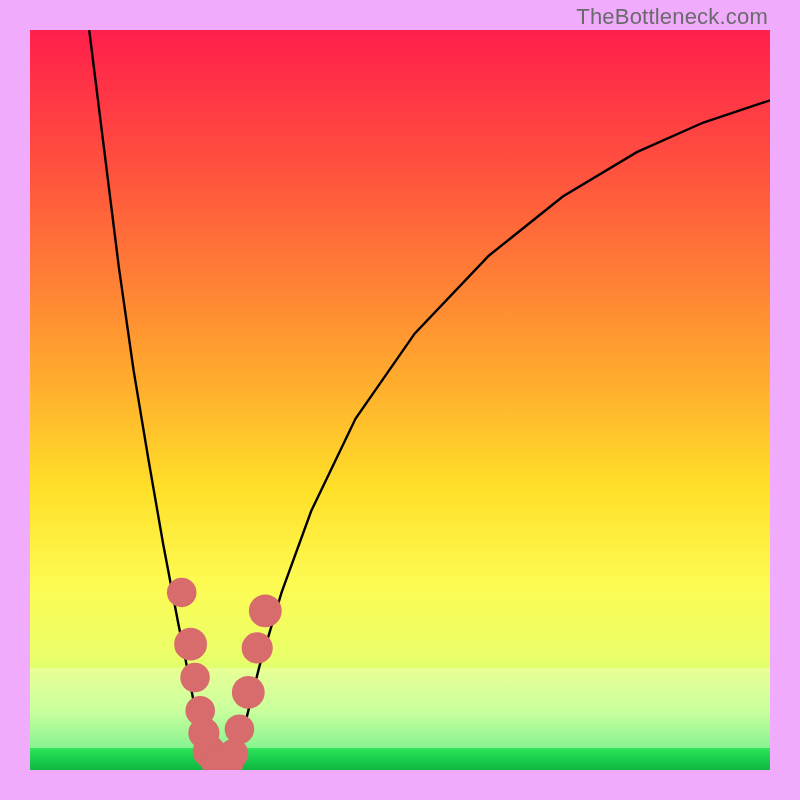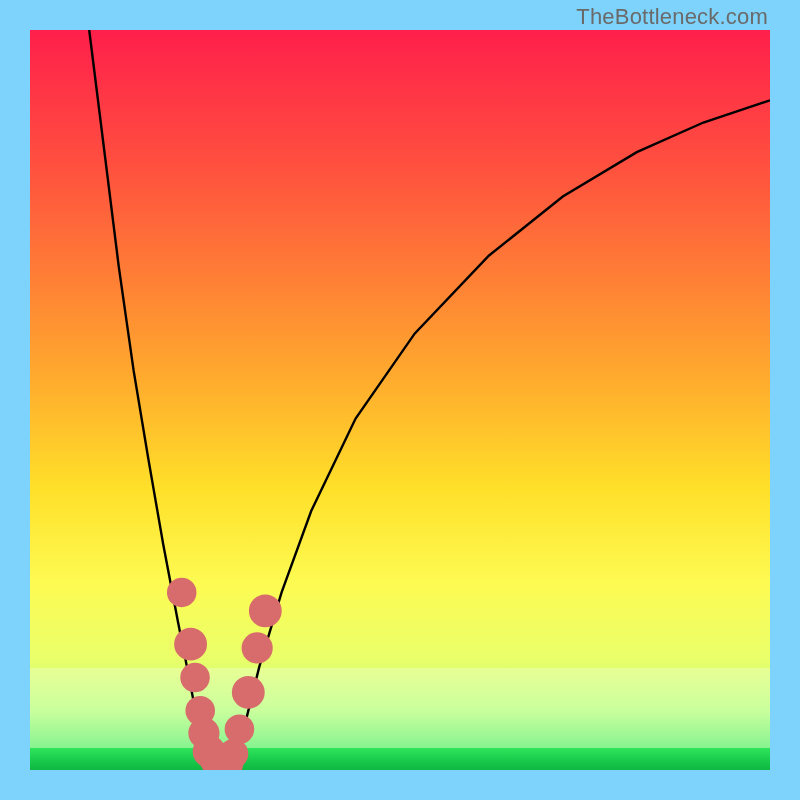--- a/index.html
+++ b/index.html
@@ -8,21 +8,21 @@
     width: 800px;
     height: 800px;
     overflow: hidden;
     background: #000;
     font-family: Arial, Helvetica, sans-serif;
   }
   .frame {
     position: relative;
     width: 800px;
     height: 800px;
-    background: #7dd3fc;
+    background: #f0abfc;
   }
   .plot-area {
     position: absolute;
     left: 30px;
     top: 30px;
     width: 740px;
     height: 740px;
     background: linear-gradient(to bottom,
       #ff1f4b 0%,
       #ff4f3f 18%,

